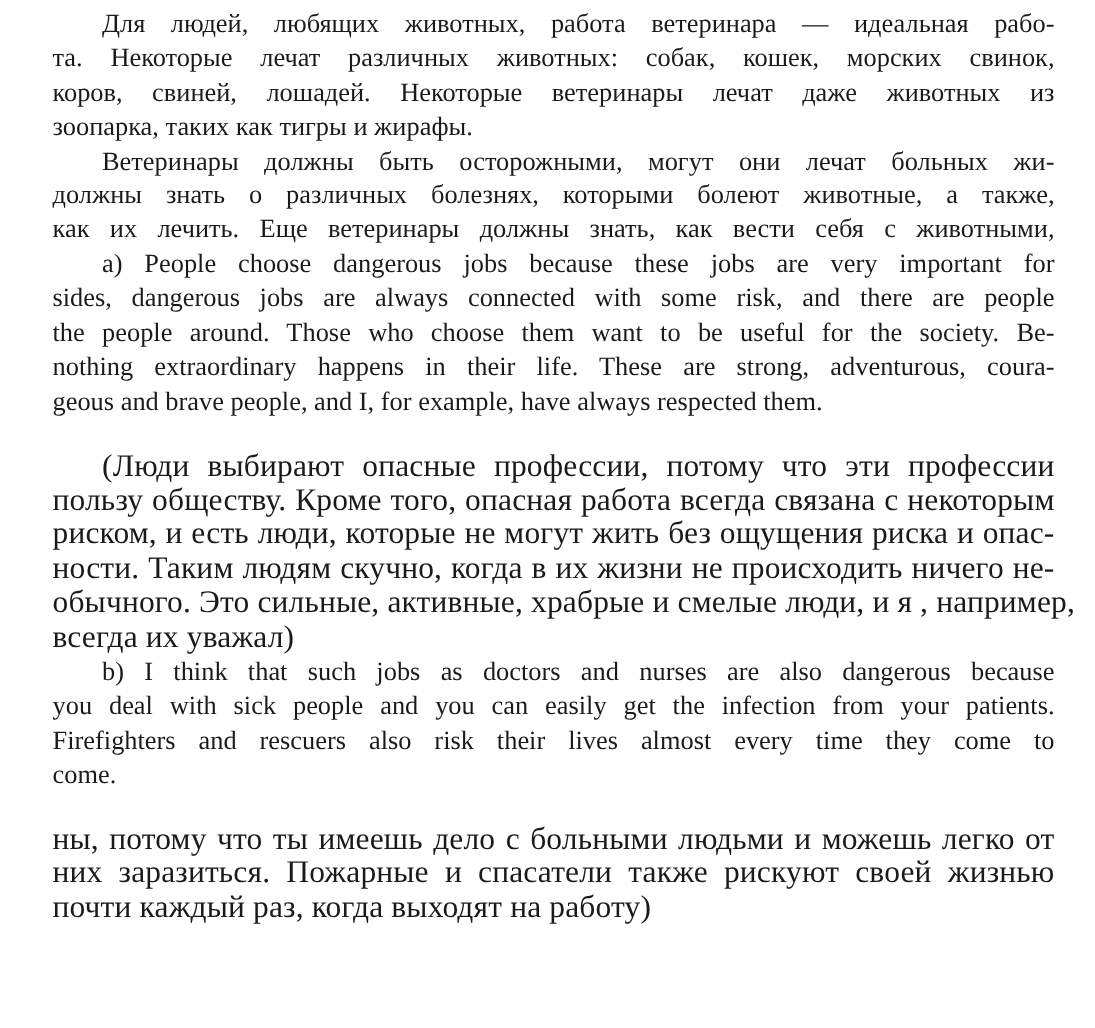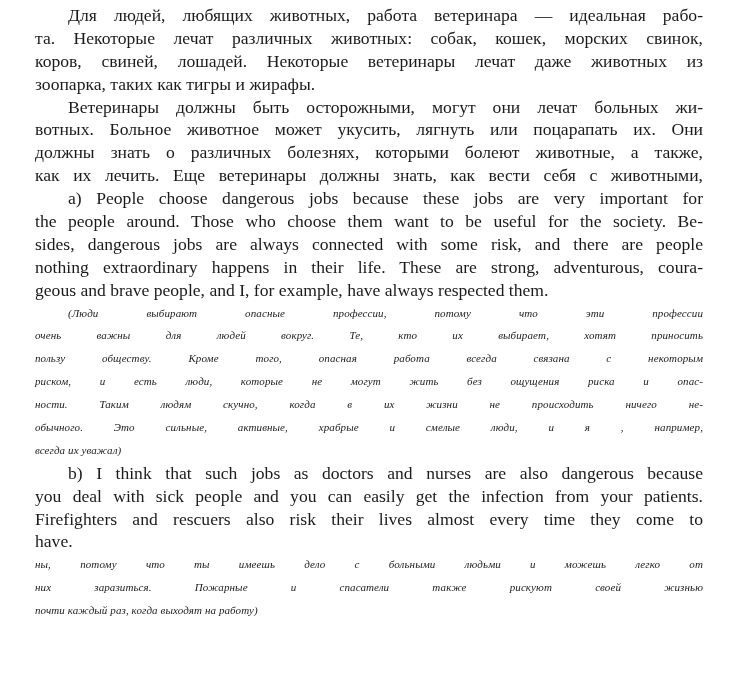--- a/index.html
+++ b/index.html
@@ -8,64 +8,62 @@
     position: absolute; left: 35px; top: 4px; width: 668px;
     font-family: "Liberation Serif", "DejaVu Serif", serif;
     font-size: 17.6px; color: #1a1a1a;
   }
   .line {
     height: 22.9px; line-height: 22.9px; white-space: nowrap;
     text-align: justify; text-align-last: justify; display: block;
   }
   .line.last { text-align-last: left; }
   .indent { padding-left: 33px; }
-  .it { font-style: italic; font-size: 11px; letter-spacing: 0.1px; }
+  .it { font-size: 21px; letter-spacing: 0.1px; margin-top: 20px; }
 </style>
 </head>
 <body>
 
 <div class="page">
 
   <div>
     <span class="line indent">Для людей, любящих животных, работа ветеринара — идеальная рабо-</span>
     <span class="line">та. Некоторые лечат различных животных: собак, кошек, морских свинок,</span>
     <span class="line">коров, свиней, лошадей. Некоторые ветеринары лечат даже животных из</span>
     <span class="line last">зоопарка, таких как тигры и жирафы.</span>
   </div>
 
   <div>
     <span class="line indent">Ветеринары должны быть осторожными, могут они лечат больных жи-</span>
-    <span class="line">вотных. Больное животное может укусить, лягнуть или поцарапать их. Они</span>
     <span class="line">должны знать о различных болезнях, которыми болеют животные, а также,</span>
     <span class="line">как их лечить. Еще ветеринары должны знать, как вести себя с животными,</span>
   </div>
 
   <div>
     <span class="line indent">a) People choose dangerous jobs because these jobs are very important for</span>
+    <span class="line">sides, dangerous jobs are always connected with some risk, and there are people</span>
     <span class="line">the people around. Those who choose them want to be useful for the society. Be-</span>
-    <span class="line">sides, dangerous jobs are always connected with some risk, and there are people</span>
     <span class="line">nothing extraordinary happens in their life. These are strong, adventurous, coura-</span>
     <span class="line last">geous and brave people, and I, for example, have always respected them.</span>
   </div>
 
   <div class="it">
     <span class="line indent">(Люди выбирают опасные профессии, потому что эти профессии</span>
-    <span class="line">очень важны для людей вокруг. Те, кто их выбирает, хотят приносить</span>
     <span class="line">пользу обществу. Кроме того, опасная работа всегда связана с некоторым</span>
     <span class="line">риском, и есть люди, которые не могут жить без ощущения риска и опас-</span>
     <span class="line">ности. Таким людям скучно, когда в их жизни не происходить ничего не-</span>
     <span class="line">обычного. Это сильные, активные, храбрые и смелые люди, и я , например,</span>
     <span class="line last">всегда их уважал)</span>
   </div>
 
   <div>
     <span class="line indent">b) I think that such jobs as doctors and nurses are also dangerous because</span>
     <span class="line">you deal with sick people and you can easily get the infection from your patients.</span>
     <span class="line">Firefighters and rescuers also risk their lives almost every time they come to</span>
-    <span class="line last">have.</span>
+    <span class="line last">come.</span>
   </div>
 
   <div class="it">
     <span class="line">ны, потому что ты имеешь дело с больными людьми и можешь легко от</span>
     <span class="line">них заразиться. Пожарные и спасатели также рискуют своей жизнью</span>
     <span class="line last">почти каждый раз, когда выходят на работу)</span>
   </div>
 
 </div>
 

